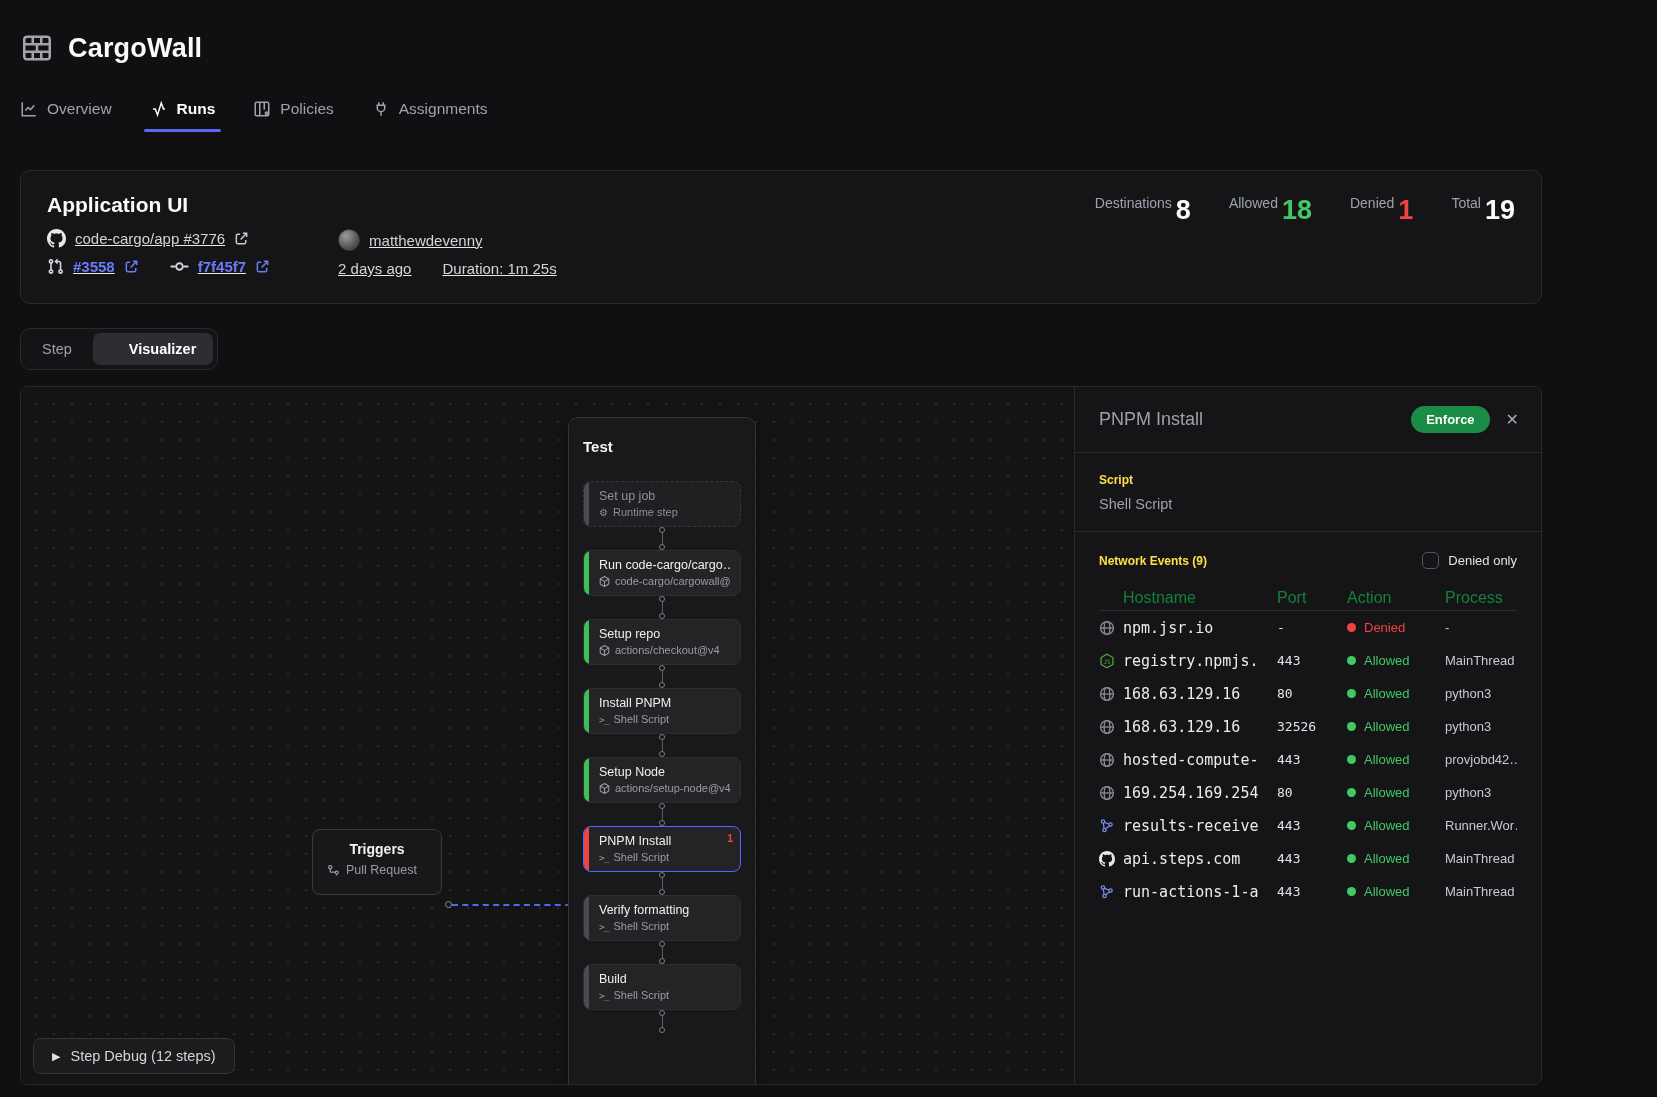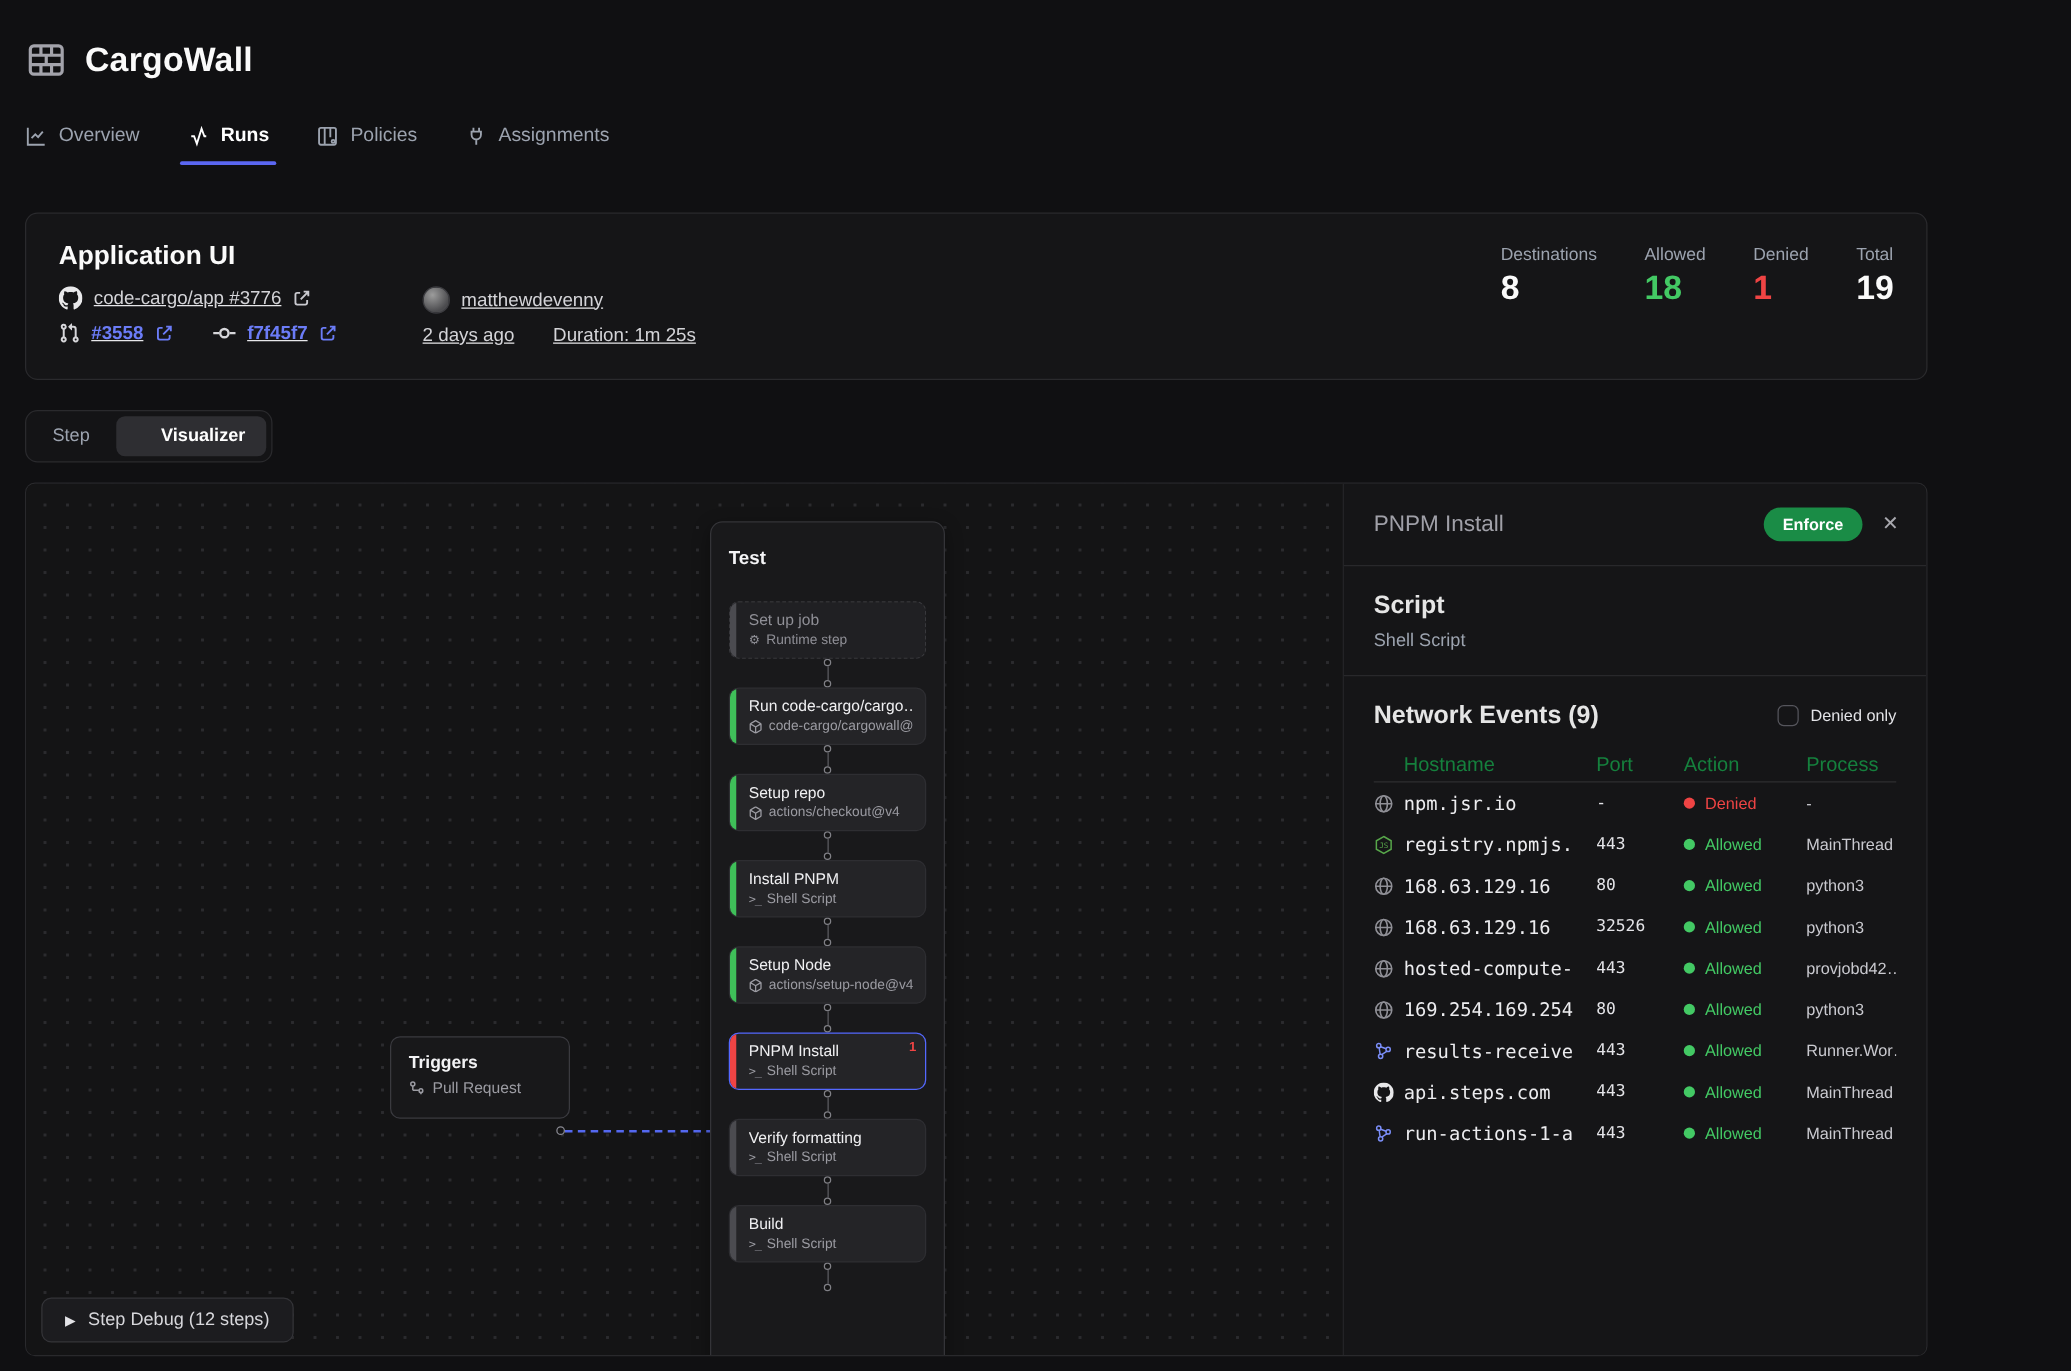--- a/index.html
+++ b/index.html
@@ -36,21 +36,21 @@
   .meta-col { display:flex; flex-direction:column; gap:9px; }
   .meta-row { display:flex; align-items:center; gap:9px; font-size:15px; color:#d4d4d8; }
   .meta-row svg { flex:0 0 auto; }
   .link { color:#6b7cf7; text-decoration:none; font-weight:600; cursor:pointer; }
   .ext { width:15px; height:15px; color:#c9c9cf; }
   .ext.blue { color:#6b7cf7; }
   .avatar { width:22px; height:22px; border-radius:50%;
          background:radial-gradient(circle at 35% 30%, #9c9c9c, #4b4b4e 70%); border:1px solid #3c3c40; }
   .dim-gap { margin-left:22px; }
   .stats { display:flex; gap:38px; padding-top:2px; }
-  .stat { display:flex; flex-direction:column; gap:4px; }
+  .stat { display:flex; gap:4px; }
   .stat-label { font-size:14px; color:#9ca3af; }
   .stat-value { font-size:27px; font-weight:bold; color:#fafafa; }
   .stat-value.green { color:#43c964; }
   .stat-value.red { color:#ef4444; }
 
   
   .seg { margin-top:24px; display:inline-flex; gap:4px; background:#141416;
          border:1px solid #2a2a2d; border-radius:10px; padding:4px; }
   .seg-btn { font-size:14.5px; color:#9ca3af; padding:8px 17px; border:none;
          background:transparent; border-radius:7px; cursor:pointer;
@@ -85,22 +85,22 @@
   .st-ic { display:inline-flex; align-items:center; font-size:10px; }
   .st-ic svg { width:11px; height:11px; }
   .st-ic .term { font-family:"DejaVu Sans Mono", monospace; font-size:9.5px; letter-spacing:-1px; }
   .badge { position:absolute; top:5px; right:7px; color:#ef4444; font-size:10.5px; font-weight:bold; }
   .conn { display:flex; flex-direction:column; align-items:center; height:23px; }
   .conn .dot { width:6px; height:6px; border:1px solid #808086; border-radius:50%;
          background:#141415; flex:0 0 auto; }
   .conn .line { width:1px; flex:1 1 auto; background:#5c5c62; }
 
   
-  .trigger { position:absolute; left:291px; top:442px; width:144px; height:66px;
-         background:#18181a; border:1px solid #3a3a3f; border-radius:8px; padding:11px 14px; }
+  .trigger { position:absolute; left:291px; top:442px; width:130px; height:66px;
+         background:#18181a; border:1px solid #3a3a3f; border-radius:8px; padding:11px 14px;text-align:center; }
   .trigger-title { font-size:14px; font-weight:bold; color:#f2f2f4; margin-bottom:6px; }
   .trigger-sub { display:flex; align-items:center; gap:6px; font-size:12.5px; color:#9b9ba2; }
   .trigger-sub svg { width:13px; height:13px; }
 
   
   .edge { position:absolute; left:424px; top:512px; width:138px; height:12px; }
   .edge .dash { position:absolute; left:7px; right:12px; top:5px; border-top:2px dashed #5468f0; }
   .edge .end { position:absolute; width:7px; height:7px; border:1px solid #8a8a92;
          border-radius:50%; background:#141415; top:2px; }
   .edge .end.l { left:0; } .edge .end.r { right:0; }
@@ -117,21 +117,21 @@
   .panel { width:467px; flex:0 0 auto; background:#151517; border-left:1px solid #29292c;
          display:flex; flex-direction:column; }
   .panel-head { display:flex; align-items:center; height:66px; padding:0 22px 0 24px;
          border-bottom:1px solid #28282b; }
   .panel-title { font-size:18px; color:#a0a0a8; flex:1 1 auto; }
   .pill { background:#1a8c46; color:#fff; font-size:13px; font-weight:bold;
          padding:6px 15px; border-radius:999px; border:none; cursor:pointer;
          font-family:"Liberation Sans", sans-serif; }
   .close { margin-left:16px; color:#a8a8ae; font-size:16px; cursor:pointer; line-height:1; }
   .panel-script { padding:20px 24px 19px; border-bottom:1px solid #28282b; }
-  .sec-h { font-size:20px; font-weight:bold; color:#e5e5e5; margin-bottom:9px; }
+  .sec-h { font-size:12px; font-weight:bold; color:#fde047; margin-bottom:9px; }
   .sec-v { font-size:14.5px; color:#9ca3af; }
   .panel-events { padding:20px 24px 0; flex:1 1 auto; overflow:hidden; }
   .events-head { display:flex; align-items:center; justify-content:space-between; margin-bottom:16px; }
   .denied-only { display:flex; align-items:center; gap:9px; cursor:pointer; }
   .checkbox { width:17px; height:17px; border:1.5px solid #55555c; border-radius:5px; background:transparent; }
   .denied-label { font-size:13px; color:#e3e3e7; }
   .net-grid { display:grid; grid-template-columns:24px 154px 70px 98px 1fr; align-items:center; }
   .net-header { height:26px; border-bottom:1px solid #2e2e31; }
   .net-header span { font-size:16px; color:#15803d; }
   .net-row { height:33px; }

